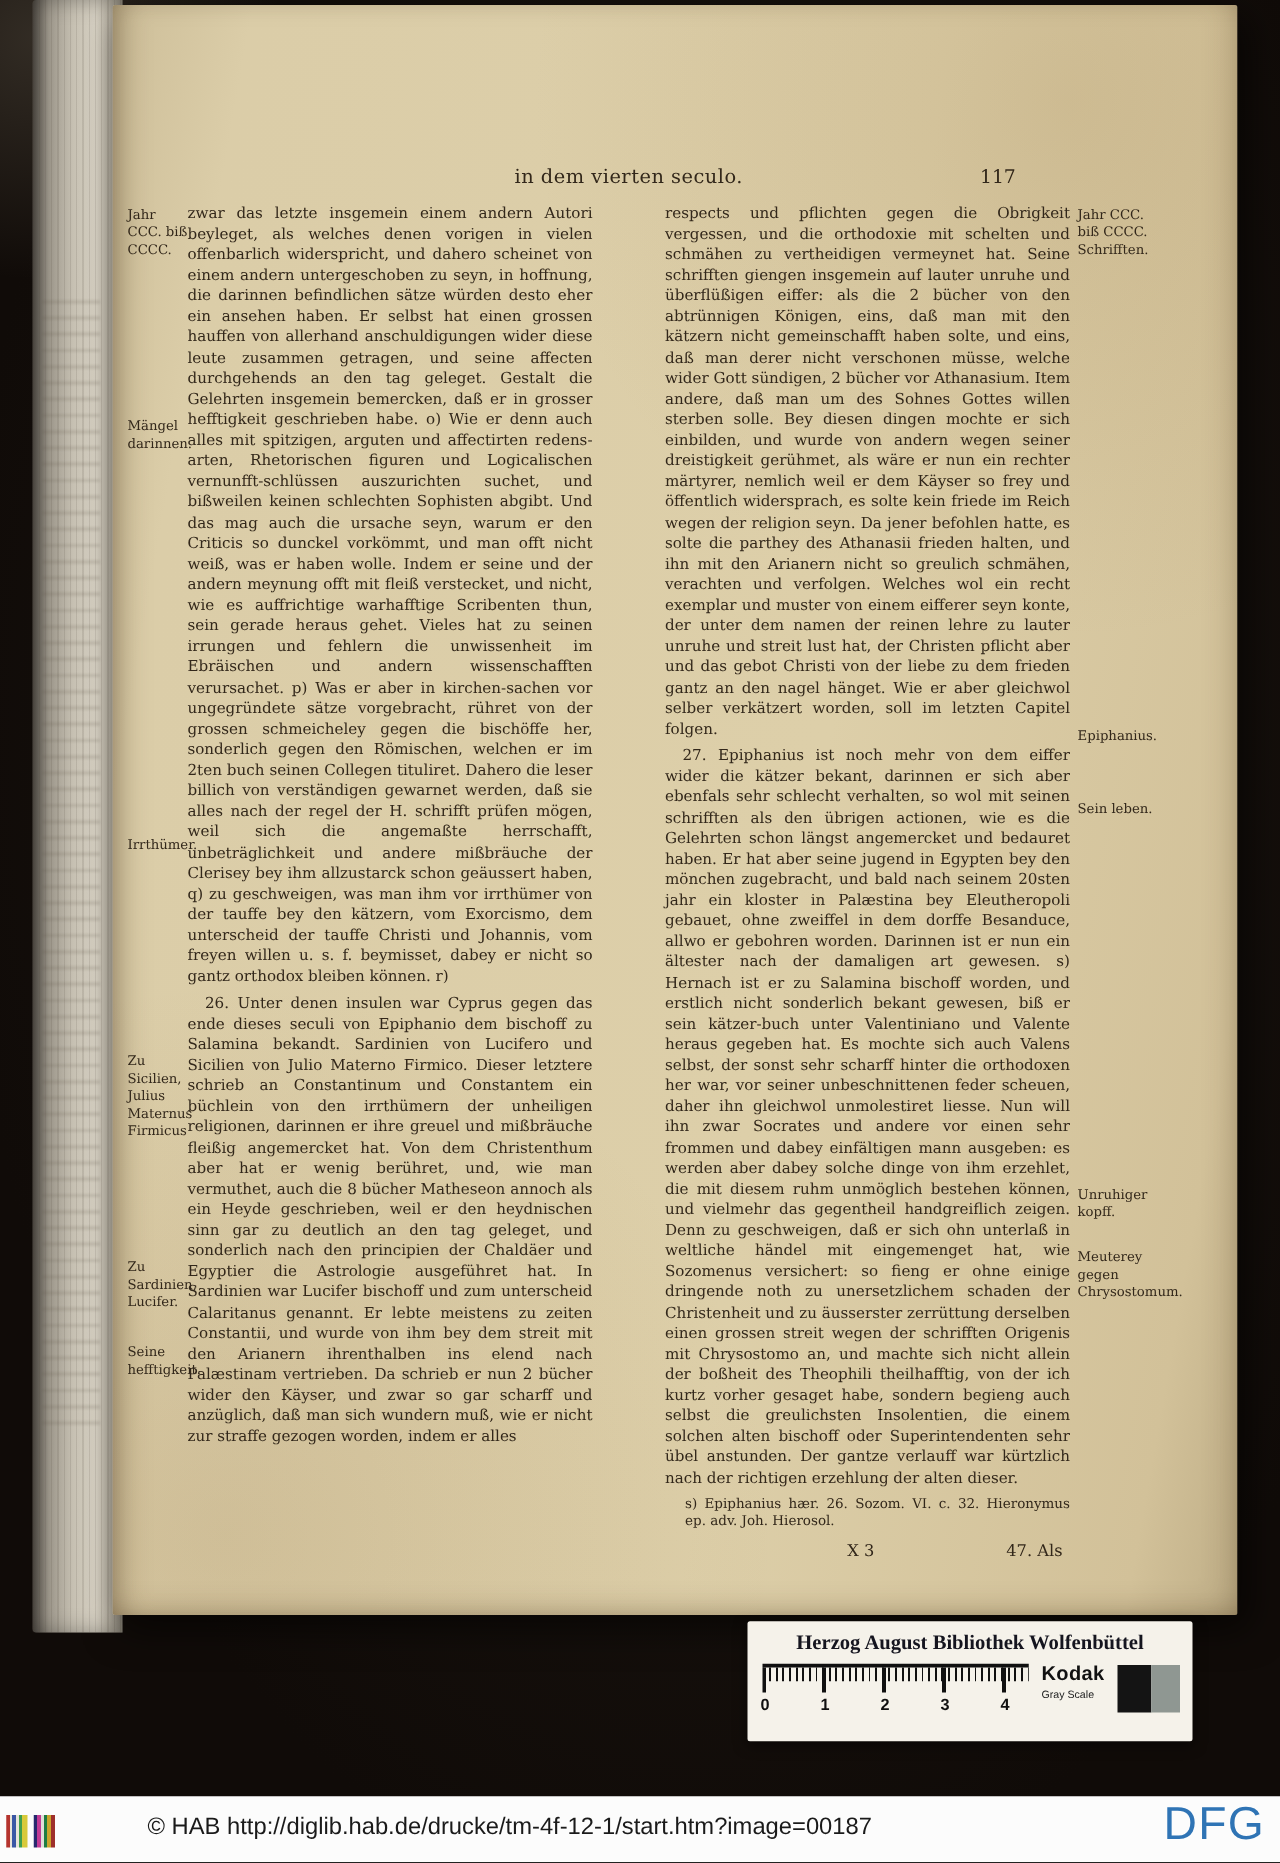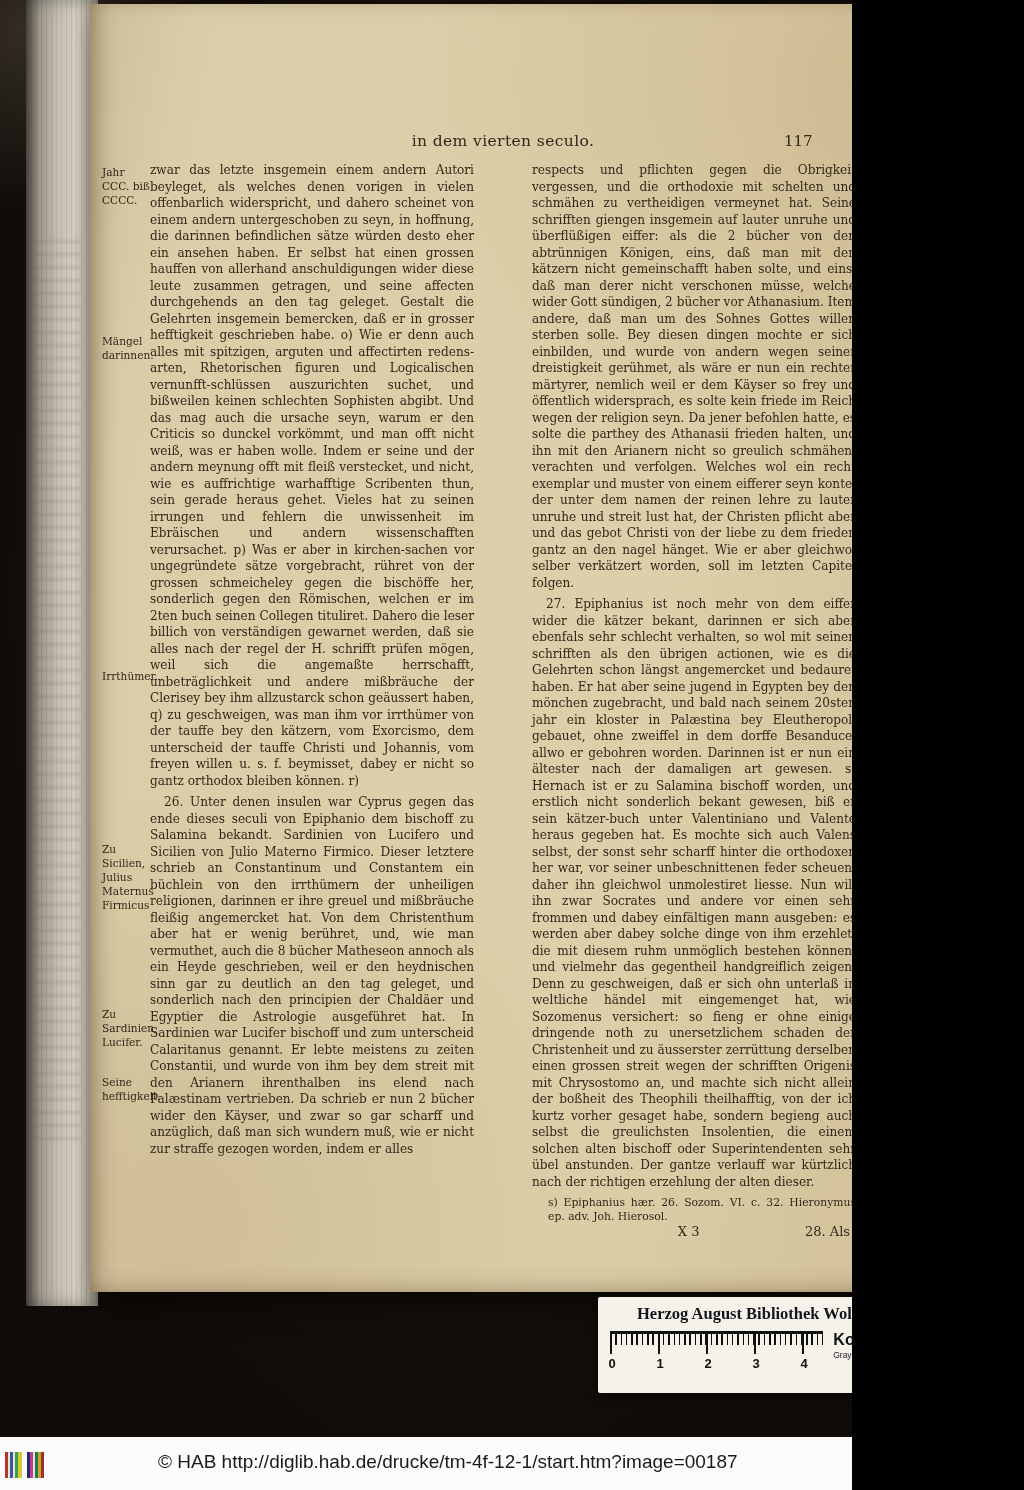--- a/index.html
+++ b/index.html
@@ -1,17 +1,17 @@
 <!DOCTYPE html>
 <html><head>
 <meta charset="utf-8">
 <style>
   html,body { margin:0; padding:0; background:#000; }
   .scene {
-    position:relative; width:852px; height:1490px; overflow:hidden;
+    position:relative; width:1024px; height:1490px; overflow:hidden;
     background:
       radial-gradient(circle at 3% 2%, rgba(140,130,110,.28), transparent 11%),
       radial-gradient(ellipse at 55% 40%, #1e1813 0%, #100b08 75%);
     font-family:"DejaVu Serif", serif;
   }
   
   .page-stack {
     position:absolute; left:26px; top:0; width:72px; height:1306px;
     background:linear-gradient(90deg,#544f48 0%,#9d978b 18%,#c6c0b2 45%,#d8d2c4 70%,#a8a192 100%);
     border-radius:3px 0 0 3px; box-shadow:inset 0 0 18px rgba(0,0,0,.35);
@@ -40,21 +40,21 @@
   .running-head { position:absolute; top:128px; left:60px; width:706px; text-align:center; font-size:15.5px; letter-spacing:.4px; }
   .page-number { position:absolute; top:128px; left:694px; font-size:15px; }
   .mnote { position:absolute; font-size:10.6px; line-height:1.32; }
   .mleft  { left:12px;  width:48px; }
   .mright { left:772px; width:62px; }
   .cols { position:absolute; top:158px; left:60px; width:706px; display:flex; gap:58px; }
   .col { width:332px; }
   .body { margin:0; text-align:justify; font-size:12.1px; line-height:16.5px; }
   .indent { text-indent:14px; margin-top:5px; }
   .fn { margin:6px 0 0 0; padding-left:16px; font-size:10.8px; line-height:14px; text-align:justify; }
-  .sigrow { position:relative; height:18px; font-size:13px; }
+  .sigrow { position:relative; margin-top:10px; height:18px; font-size:13px; }
   .sig { position:absolute; left:45%; }
   .catch { position:absolute; right:6px; }
   
   .calib {
     position:absolute; left:598px; top:1297px; width:356px; height:96px;
     background:#f5f2ea; border-radius:2px; box-shadow:0 3px 10px rgba(0,0,0,.55);
     padding:7px 10px 6px; box-sizing:border-box; font-family:"Liberation Serif", serif;
   }
   .calib-title { text-align:center; font-weight:bold; font-size:16.5px; color:#15151f; }
   .calib-row { display:flex; align-items:flex-start; margin-top:7px; }
@@ -69,21 +69,21 @@
   }
   .rn { position:absolute; top:22px; transform:translateX(-50%); font-family:"Liberation Sans", sans-serif; font-weight:bold; font-size:13px; color:#101010; }
   .brand { margin-left:10px; width:62px; font-family:"Liberation Sans", sans-serif; }
   .kodak { font-weight:bold; font-size:16px; color:#111; letter-spacing:.3px; }
   .gs { font-size:8.5px; color:#222; margin-top:1px; }
   .swatch { height:38px; margin-top:1px; }
   .black { width:30px; background:#141414; margin-left:6px; }
   .gray  { width:26px; background:#8f9792; }
   
   .footer { position:absolute; left:0; top:1437px; width:1024px; height:53px; background:#fcfcfc; }
-  .copyright { position:absolute; left:118px; top:14px; font-family:"Liberation Sans", sans-serif; font-size:19px; color:#1a1a1a;margin-left:40px; }
+  .copyright { position:absolute; left:118px; top:14px; font-family:"Liberation Sans", sans-serif; font-size:19px; color:#1a1a1a; }
   .dfg { position:absolute; right:12px; top:1px; font-family:"Liberation Sans", sans-serif; font-weight:normal; font-size:37px; color:#2f74b5; letter-spacing:1px; }
   .cstrip { position:absolute; top:15px; height:26px; width:17px; }
   .s1 { left:5px;  background:linear-gradient(90deg,#b5342e 0 3px,#e8e4da 3px 5px,#3a57a5 5px 8px,#e8e4da 8px 10px,#3f9e4e 10px 13px,#d8c93a 13px 17px); }
   .s2 { left:27px; background:linear-gradient(90deg,#27286e 0 3px,#c23a95 3px 6px,#e0dfd8 6px 8px,#1e7d43 8px 11px,#caa42c 11px 14px,#9e2f2b 14px 17px); }
 </style>
 </head>
 <body>
 
 <div class="scene">
 
@@ -110,21 +110,21 @@
       <div class="col">
         <p class="body">zwar das letzte insgemein einem andern Autori beyleget, als welches denen vorigen in vielen offenbarlich widerspricht, und dahero scheinet von einem andern untergeschoben zu seyn, in hoffnung, die darinnen befindlichen sätze würden desto eher ein ansehen haben. Er selbst hat einen grossen hauffen von allerhand anschuldigungen wider diese leute zusammen getragen, und seine affecten durchgehends an den tag geleget. Gestalt die Gelehrten insgemein bemercken, daß er in grosser hefftigkeit geschrieben habe. o) Wie er denn auch alles mit spitzigen, arguten und affectirten redens-arten, Rhetorischen figuren und Logicalischen vernunfft-schlüssen auszurichten suchet, und bißweilen keinen schlechten Sophisten abgibt. Und das mag auch die ursache seyn, warum er den Criticis so dunckel vorkömmt, und man offt nicht weiß, was er haben wolle. Indem er seine und der andern meynung offt mit fleiß verstecket, und nicht, wie es auffrichtige warhafftige Scribenten thun, sein gerade heraus gehet. Vieles hat zu seinen irrungen und fehlern die unwissenheit im Ebräischen und andern wissenschafften verursachet. p) Was er aber in kirchen-sachen vor ungegründete sätze vorgebracht, rühret von der grossen schmeicheley gegen die bischöffe her, sonderlich gegen den Römischen, welchen er im 2ten buch seinen Collegen tituliret. Dahero die leser billich von verständigen gewarnet werden, daß sie alles nach der regel der H. schrifft prüfen mögen, weil sich die angemaßte herrschafft, unbeträglichkeit und andere mißbräuche der Clerisey bey ihm allzustarck schon geäussert haben, q) zu geschweigen, was man ihm vor irrthümer von der tauffe bey den kätzern, vom Exorcismo, dem unterscheid der tauffe Christi und Johannis, vom freyen willen u. s. f. beymisset, dabey er nicht so gantz orthodox bleiben können. r)</p>
         <p class="body indent">26. Unter denen insulen war Cyprus gegen das ende dieses seculi von Epiphanio dem bischoff zu Salamina bekandt. Sardinien von Lucifero und Sicilien von Julio Materno Firmico. Dieser letztere schrieb an Constantinum und Constantem ein büchlein von den irrthümern der unheiligen religionen, darinnen er ihre greuel und mißbräuche fleißig angemercket hat. Von dem Christenthum aber hat er wenig berühret, und, wie man vermuthet, auch die 8 bücher Matheseon annoch als ein Heyde geschrieben, weil er den heydnischen sinn gar zu deutlich an den tag geleget, und sonderlich nach den principien der Chaldäer und Egyptier die Astrologie ausgeführet hat. In Sardinien war Lucifer bischoff und zum unterscheid Calaritanus genannt. Er lebte meistens zu zeiten Constantii, und wurde von ihm bey dem streit mit den Arianern ihrenthalben ins elend nach Palæstinam vertrieben. Da schrieb er nun 2 bücher wider den Käyser, und zwar so gar scharff und anzüglich, daß man sich wundern muß, wie er nicht zur straffe gezogen worden, indem er alles</p>
       </div>
       <div class="col">
         <p class="body">respects und pflichten gegen die Obrigkeit vergessen, und die orthodoxie mit schelten und schmähen zu vertheidigen vermeynet hat. Seine schrifften giengen insgemein auf lauter unruhe und überflüßigen eiffer: als die 2 bücher von den abtrünnigen Königen, eins, daß man mit den kätzern nicht gemeinschafft haben solte, und eins, daß man derer nicht verschonen müsse, welche wider Gott sündigen, 2 bücher vor Athanasium. Item andere, daß man um des Sohnes Gottes willen sterben solle. Bey diesen dingen mochte er sich einbilden, und wurde von andern wegen seiner dreistigkeit gerühmet, als wäre er nun ein rechter märtyrer, nemlich weil er dem Käyser so frey und öffentlich widersprach, es solte kein friede im Reich wegen der religion seyn. Da jener befohlen hatte, es solte die parthey des Athanasii frieden halten, und ihn mit den Arianern nicht so greulich schmähen, verachten und verfolgen. Welches wol ein recht exemplar und muster von einem eifferer seyn konte, der unter dem namen der reinen lehre zu lauter unruhe und streit lust hat, der Christen pflicht aber und das gebot Christi von der liebe zu dem frieden gantz an den nagel hänget. Wie er aber gleichwol selber verkätzert worden, soll im letzten Capitel folgen.</p>
         <p class="body indent">27. Epiphanius ist noch mehr von dem eiffer wider die kätzer bekant, darinnen er sich aber ebenfals sehr schlecht verhalten, so wol mit seinen schrifften als den übrigen actionen, wie es die Gelehrten schon längst angemercket und bedauret haben. Er hat aber seine jugend in Egypten bey den mönchen zugebracht, und bald nach seinem 20sten jahr ein kloster in Palæstina bey Eleutheropoli gebauet, ohne zweiffel in dem dorffe Besanduce, allwo er gebohren worden. Darinnen ist er nun ein ältester nach der damaligen art gewesen. s) Hernach ist er zu Salamina bischoff worden, und erstlich nicht sonderlich bekant gewesen, biß er sein kätzer-buch unter Valentiniano und Valente heraus gegeben hat. Es mochte sich auch Valens selbst, der sonst sehr scharff hinter die orthodoxen her war, vor seiner unbeschnittenen feder scheuen, daher ihn gleichwol unmolestiret liesse. Nun will ihn zwar Socrates und andere vor einen sehr frommen und dabey einfältigen mann ausgeben: es werden aber dabey solche dinge von ihm erzehlet, die mit diesem ruhm unmöglich bestehen können, und vielmehr das gegentheil handgreiflich zeigen. Denn zu geschweigen, daß er sich ohn unterlaß in weltliche händel mit eingemenget hat, wie Sozomenus versichert: so fieng er ohne einige dringende noth zu unersetzlichem schaden der Christenheit und zu äusserster zerrüttung derselben einen grossen streit wegen der schrifften Origenis mit Chrysostomo an, und machte sich nicht allein der boßheit des Theophili theilhafftig, von der ich kurtz vorher gesaget habe, sondern begieng auch selbst die greulichsten Insolentien, die einem solchen alten bischoff oder Superintendenten sehr übel anstunden. Der gantze verlauff war kürtzlich nach der richtigen erzehlung der alten dieser.</p>
         <p class="fn">s) Epiphanius hær. 26. Sozom. VI. c. 32. Hieronymus ep. adv. Joh. Hierosol.</p>
         <div class="sigrow">
           <span class="sig">X 3</span>
-          <span class="catch">28. Als</span>
+          <span class="catch">47. Als</span>
         </div>
       </div>
     </div>
   </div>
 
   <div class="calib">
     <div class="calib-title">Herzog August Bibliothek Wolfenbüttel</div>
     <div class="calib-row">
       <div class="ruler">
         <span class="rn" style="left:2px">0</span>

